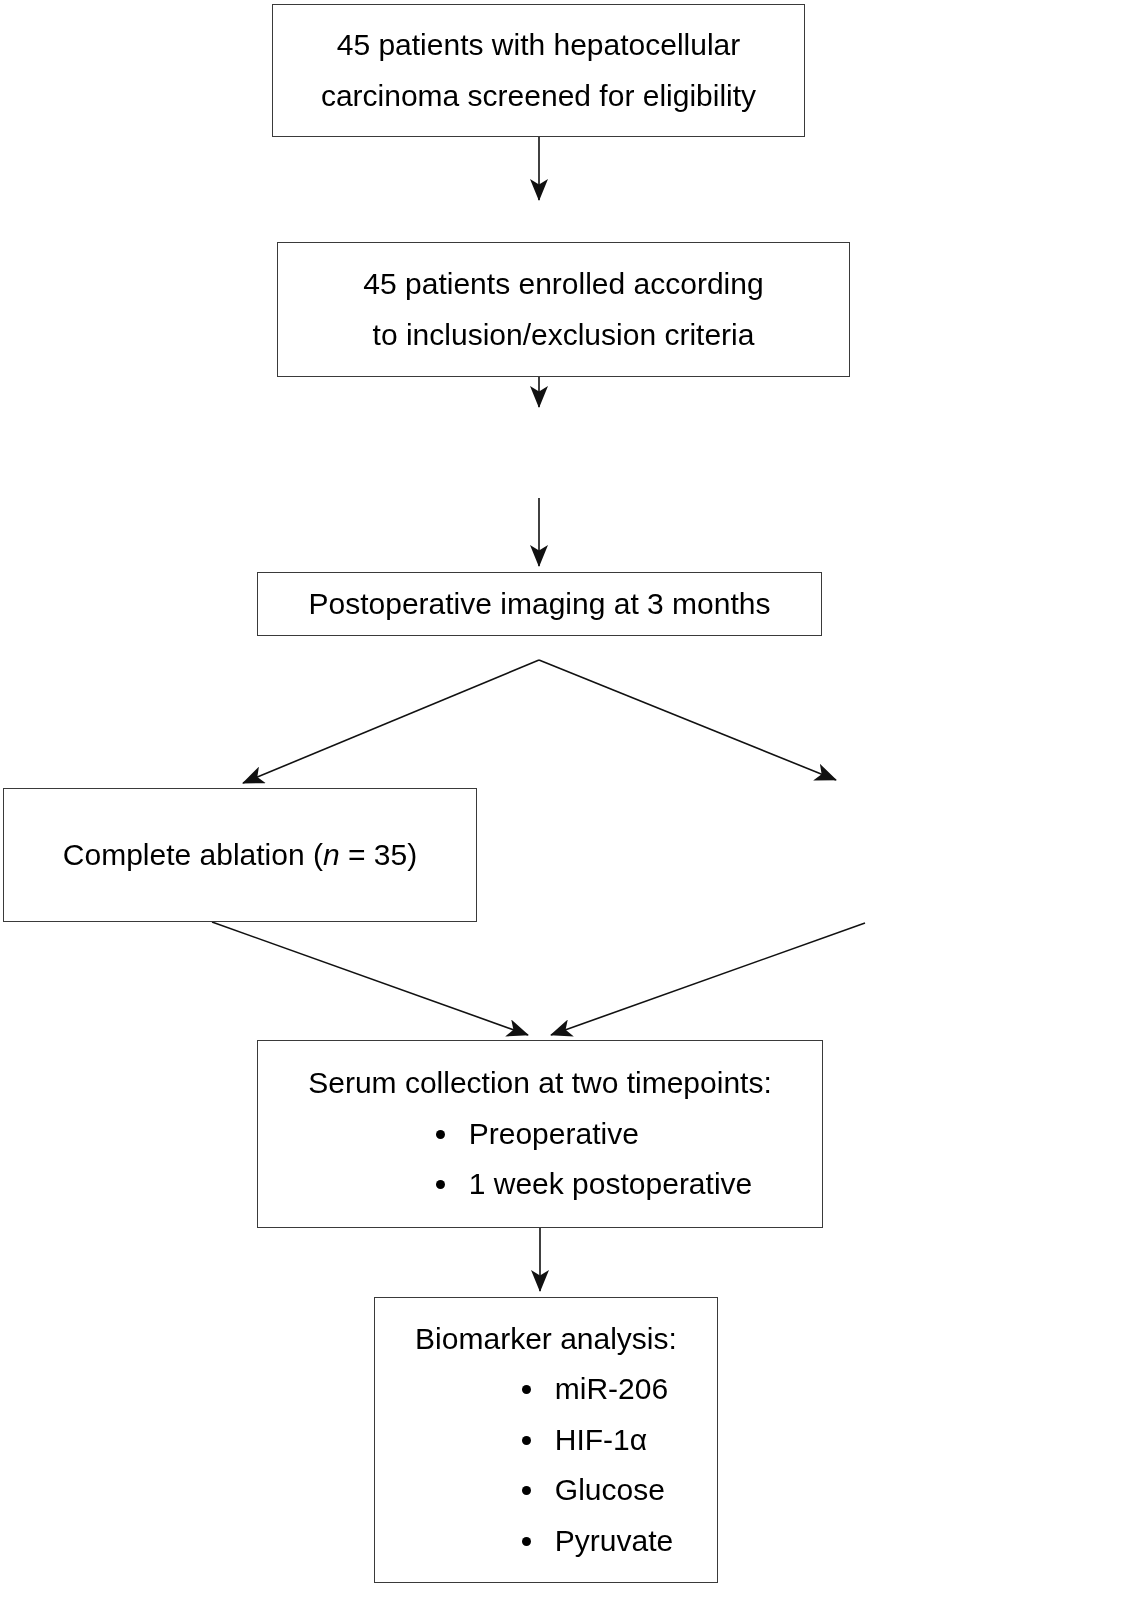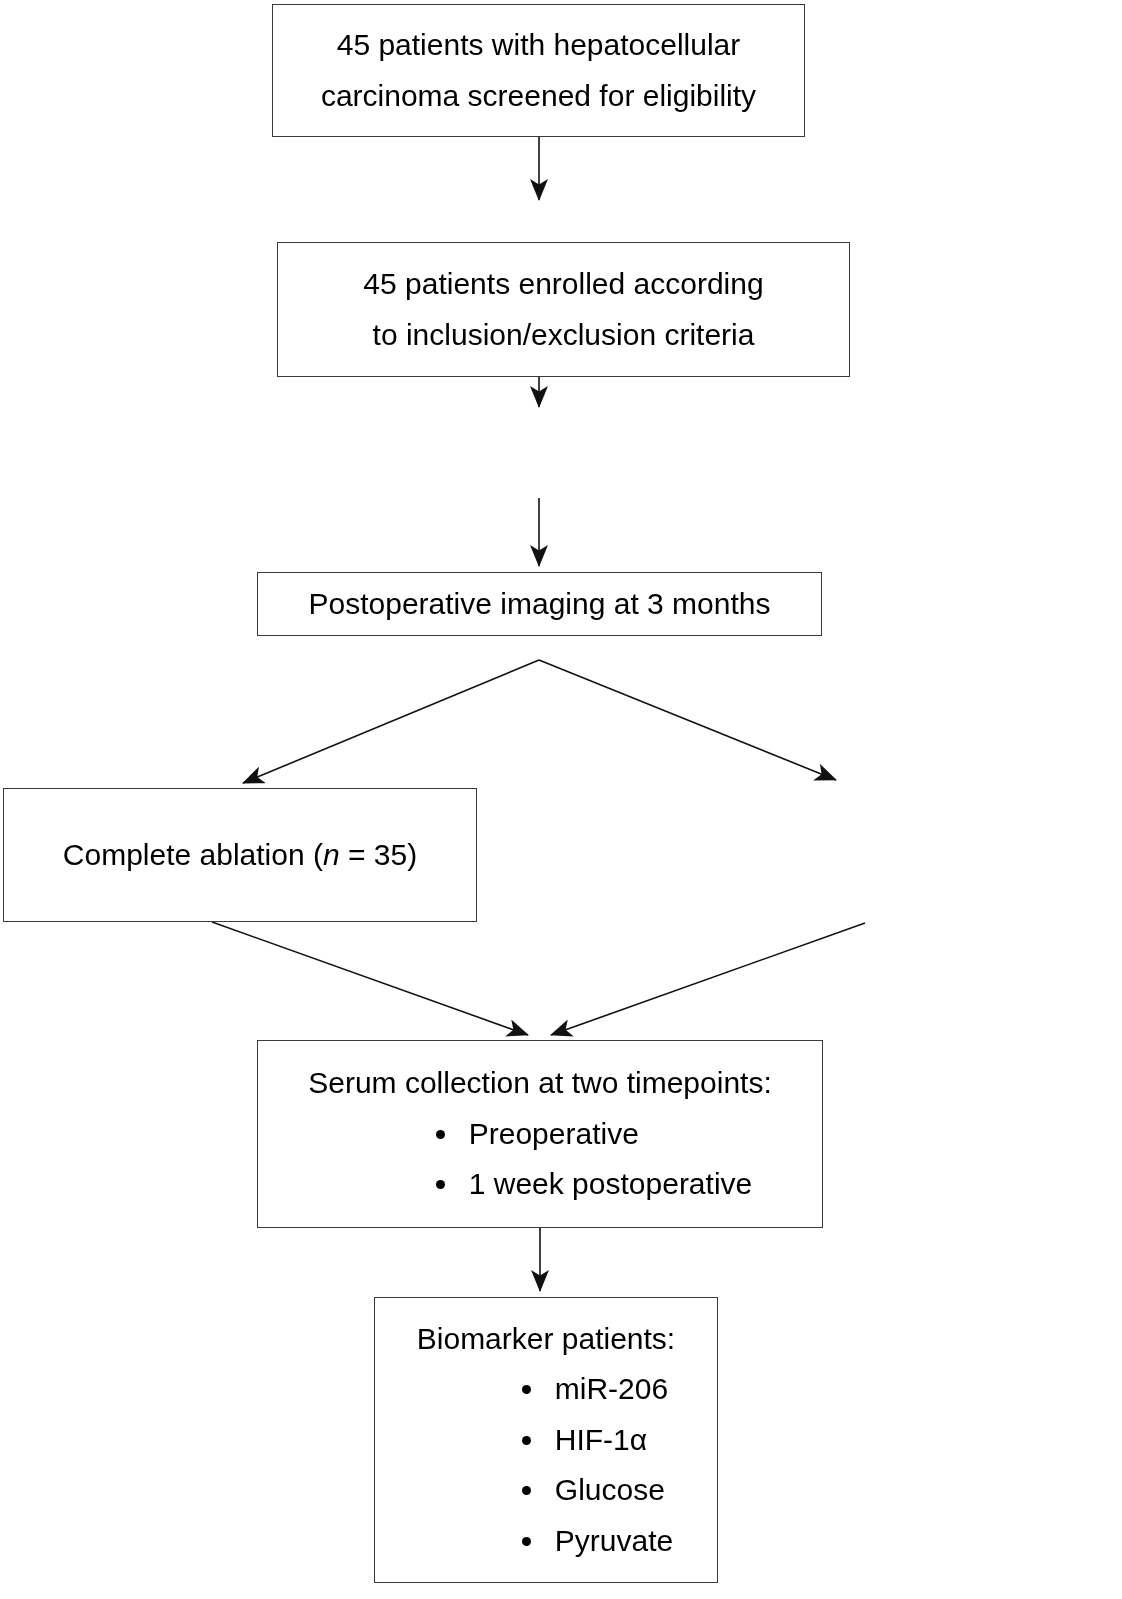--- a/index.html
+++ b/index.html
@@ -103,21 +103,21 @@
 
   <div class="node node-serum">
     <span class="heading">Serum collection at two timepoints:</span>
     <ul class="bullet-list">
       <li>Preoperative</li>
       <li>1 week postoperative</li>
     </ul>
   </div>
 
   <div class="node node-biomarker">
-    <span class="heading">Biomarker patients:</span>
+    <span class="heading">Biomarker analysis:</span>
     <ul class="bullet-list">
       <li>miR-206</li>
       <li>HIF-1α</li>
       <li>Glucose</li>
       <li>Pyruvate</li>
     </ul>
   </div>
 
 </div>
 

